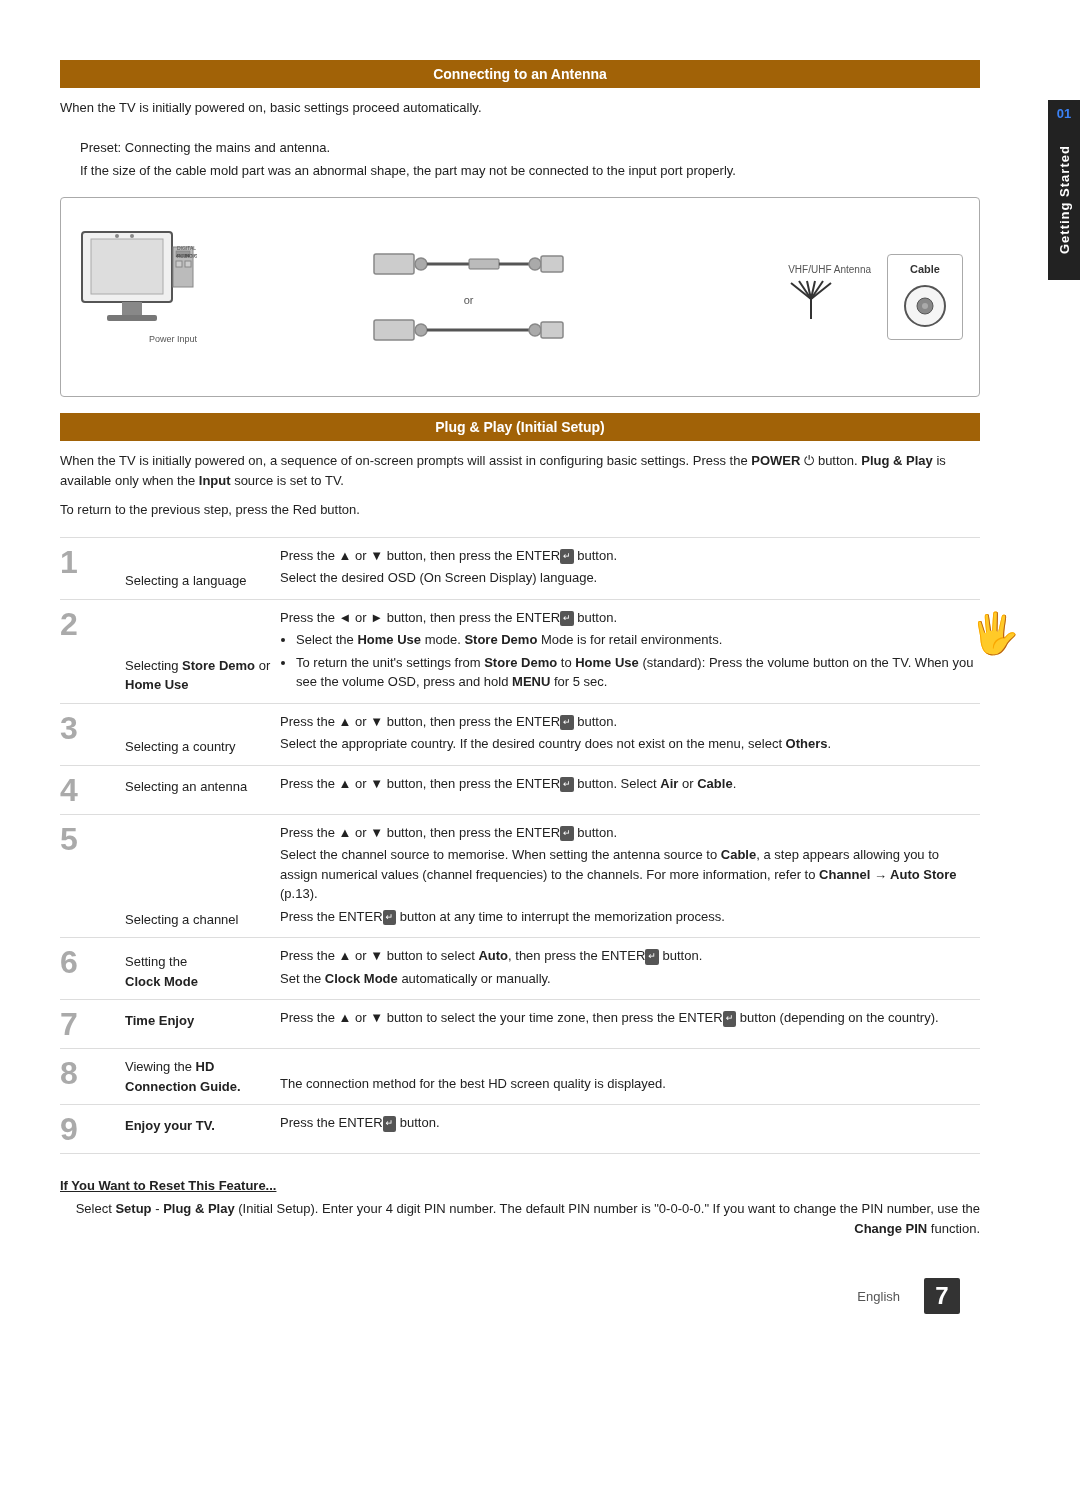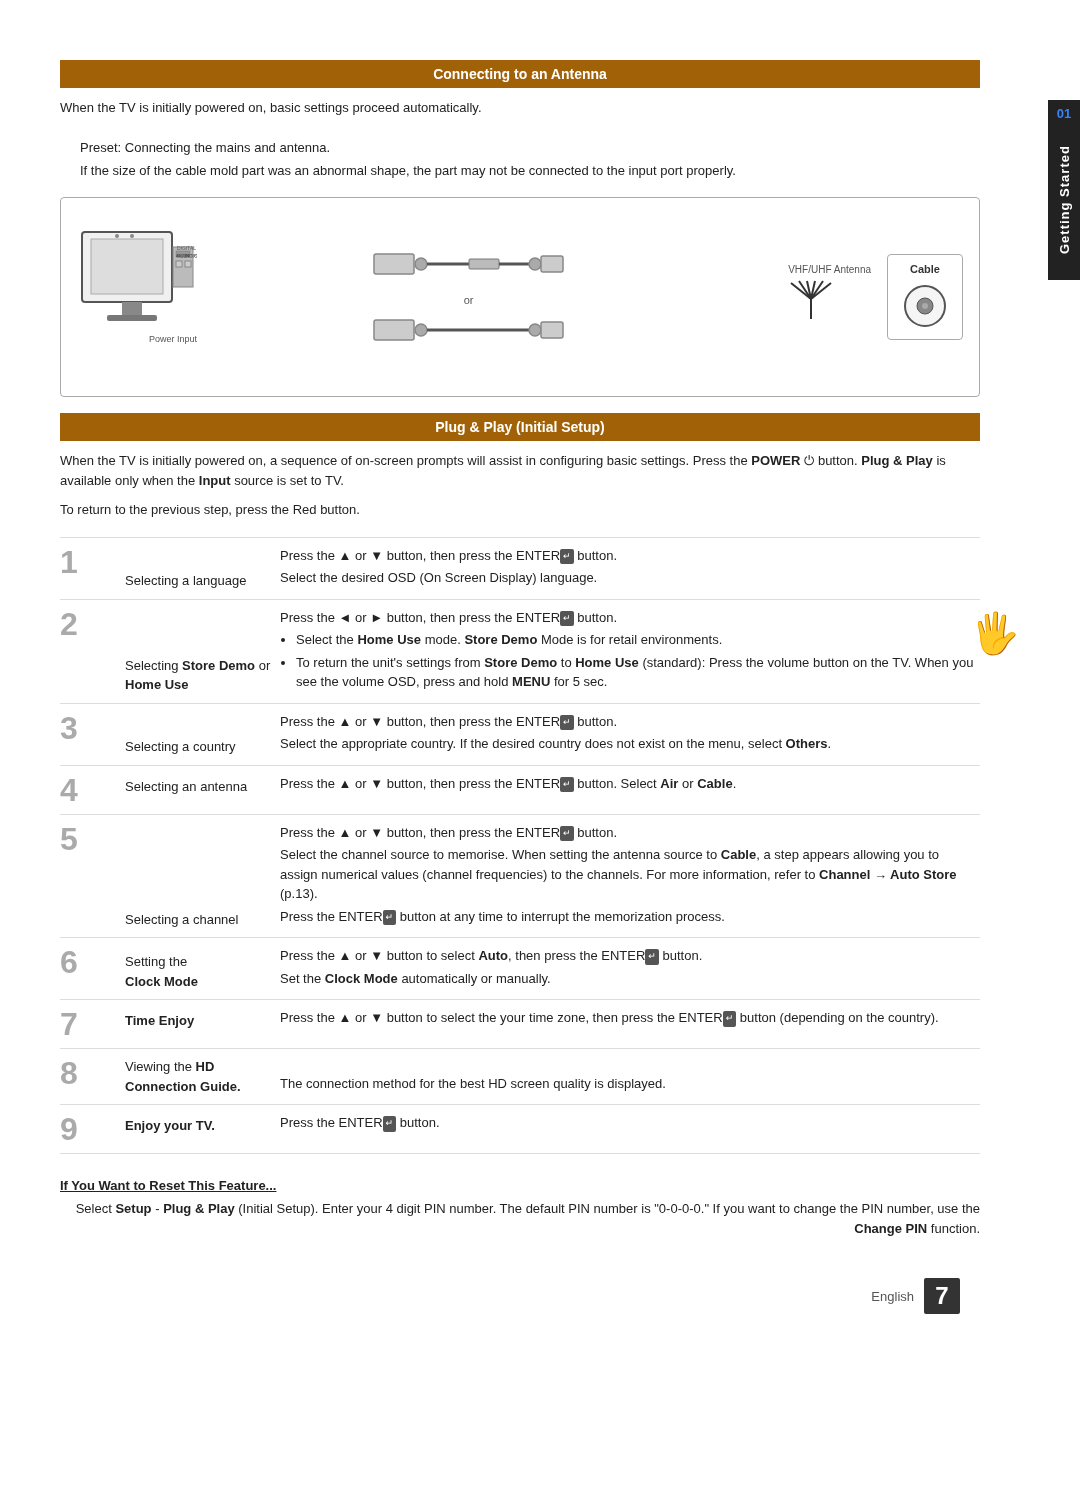--- a/index.html
+++ b/index.html
@@ -241,21 +241,21 @@
       line-height: 1.5;
       text-align: right;
     }
 
     .page-footer {
       display: flex;
       justify-content: flex-end;
       align-items: center;
       margin-top: 40px;
       padding-right: 60px;
-      gap: 10px;
+      gap: 24px;
     }
 
     .footer-lang {
       font-size: 13px;
       color: #555;
     }
 
     .footer-page {
       font-size: 24px;
       font-weight: bold;

